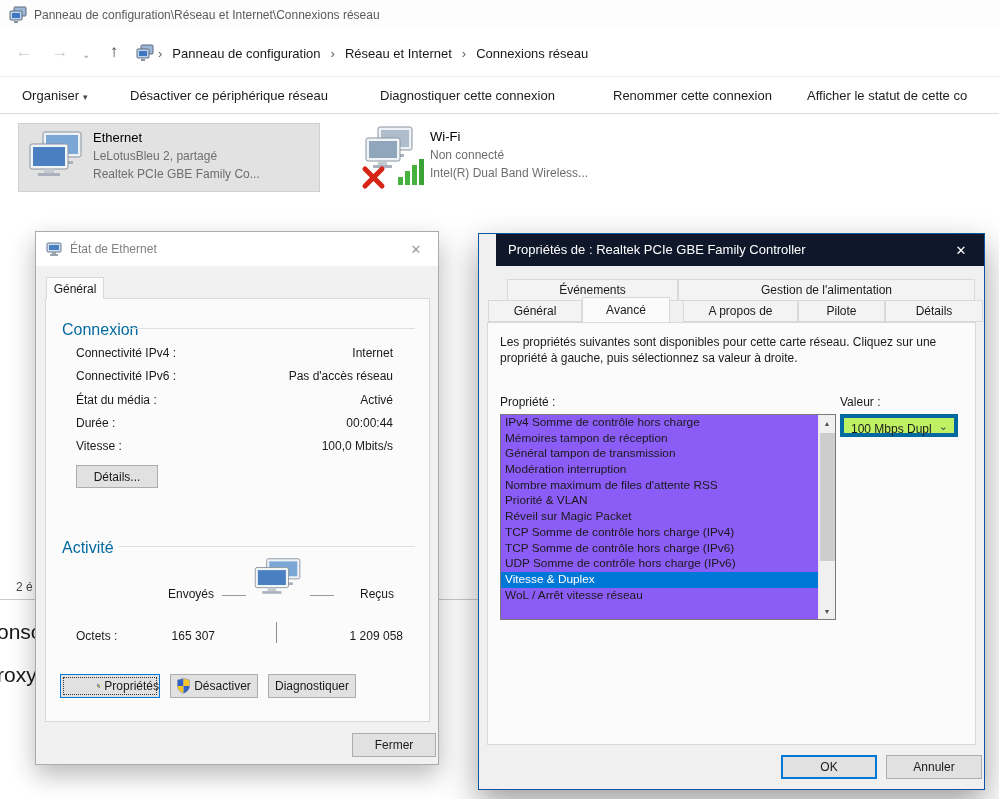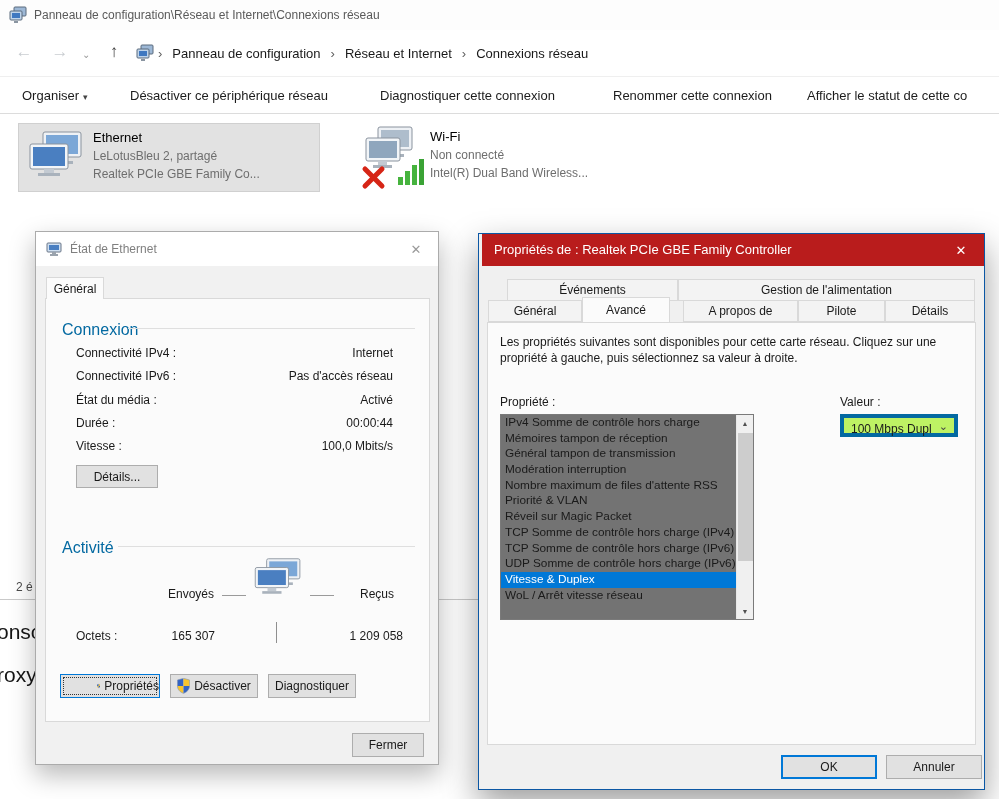--- a/index.html
+++ b/index.html
@@ -52,32 +52,32 @@
   .grp-line { position:absolute; height:1px; background:#dfdfdf; }
   .kv-label { position:absolute; left:30px; font-size:12px; color:#1a1a1a; white-space:nowrap; }
   .kv-value { position:absolute; right:36px; font-size:12px; color:#1a1a1a; white-space:nowrap; }
   .act-text { position:absolute; font-size:12px; color:#1a1a1a; }
   .act-dash { position:absolute; height:1px; background:#9a9a9a; width:24px; top:296px; }
   .oct-bar { position:absolute; left:230px; top:323px; width:1px; height:21px; background:#8f8f8f; }
 
   
   .dlg2 { left:478px; top:233px; width:507px; height:557px; background:#f0f0f0;
           border:1px solid #0b57a4; box-shadow:0 14px 32px rgba(0,0,0,.38); z-index:20; }
-  .d2-titlebar { position:absolute; top:0; left:3px; right:0; height:32px; background:#b91c1c;text-align:right; }
+  .d2-titlebar { position:absolute; top:0; left:17px; right:0; height:32px; background:#0f172a;text-align:right; }
   .d2-title { position:absolute; left:12px; top:8px; font-size:13px; color:#fff; white-space:nowrap; }
   .d2-close { position:absolute; right:0; top:0; width:46px; height:32px; display:flex; align-items:center; justify-content:center; color:#fff; font-size:13px; }
   .tab { position:absolute; height:22px; background:#f3f3f3; border:1px solid #d9d9d9;
          font-size:12px; color:#1a1a1a; display:flex; align-items:center; justify-content:center; white-space:nowrap; }
   .tab.row1 { top:45px; }
   .tab.row2 { top:66px; }
   .tab.selected { top:63px; height:25px; background:#fbfbfb; border-bottom:none; z-index:3; }
   .d2-page { position:absolute; left:8px; top:88px; width:489px; height:423px; background:#fbfbfb; border:1px solid #d9d9d9; z-index:1; }
   .d2-desc { position:absolute; left:12px; top:12px; width:462px; font-size:12px; line-height:15.5px; color:#1a1a1a; }
   .d2-lbl { position:absolute; font-size:12px; color:#1a1a1a; }
-  .listbox { position:absolute; left:12px; top:91px; width:254px; height:206px; background:#737373; border:1px solid #7a7a7a; }
+  .listbox { position:absolute; left:12px; top:91px; width:336px; height:206px; background:#8b5cf6; border:1px solid #7a7a7a; }
   .lb-item { width:calc(100% - 17px); height:15.7px; line-height:15.7px; font-size:11.8px; color:#1a1a1a;
              padding-left:4px; white-space:nowrap; overflow:hidden; }
   .lb-item.selected { background:#0078d7; color:#fff; }
   .sb { position:absolute; top:0; right:0; bottom:0; width:17px; background:#f0f0f0; border-left:1px solid #e8e8e8; }
   .sb-btn { position:absolute; left:0; width:16px; height:16px; display:flex; align-items:center; justify-content:center; font-size:7px; color:#505050; }
   .sb-thumb { position:absolute; left:1px; top:18px; width:15px; height:128px; background:#cdcdcd; }
   .combo { position:absolute; left:352px; top:91px; width:118px; height:23px; background:#bef264; border:4px solid #0369a1; }
   .combo-text { position:absolute; left:7px; top:4px; font-size:12px; color:#1a1a1a; width:88px; white-space:nowrap; overflow:hidden; }
   .combo-arrow { position:absolute; right:6px; top:2px; font-size:11px; color:#444; }
 </style>
@@ -261,39 +261,39 @@
           </g>
           <path d="M8 0 L15.5 2.2 V9 C15.5 14 12 17.2 8 18.6 C4 17.2 0.5 14 0.5 9 V2.2 Z" fill="none" stroke="#8897b0" stroke-width="0.8"></path>
         </svg>
         <span>Désactiver</span>
       </div>
       <div class="btn" style="left:222px;top:375px;width:88px;height:24px;">
         <span>Diagnostiquer</span>
       </div>
     </div>
 
-    <div class="btn" style="left:316px;top:501px;width:72px;height:24px;">
+    <div class="btn" style="left:316px;top:501px;width:84px;height:24px;">
       <span>Fermer</span>
     </div>
   </div>
 
   <div class="dlg dlg2">
     <div class="d2-titlebar">
       <div class="d2-title">Propriétés de : Realtek PCIe GBE Family Controller</div>
       <div class="d2-close">✕</div>
     </div>
 
     <div class="tab row1" style="left:28px;width:171px;">Événements</div>
     <div class="tab row1" style="left:199px;width:297px;">Gestion de l'alimentation</div>
 
     <div class="tab row2" style="left:9px;width:94px;">Général</div>
     <div class="tab row2 selected" style="left:103px;width:88px;">Avancé</div>
     <div class="tab row2" style="left:204px;width:115px;">A propos de</div>
     <div class="tab row2" style="left:319px;width:87px;">Pilote</div>
-    <div class="tab row2" style="left:406px;width:90px;">Détails</div>
+    <div class="tab row2" style="left:406px;width:98px;">Détails</div>
 
     <div class="d2-page">
       <div class="d2-desc">Les propriétés suivantes sont disponibles pour cette carte réseau. Cliquez sur une propriété à gauche, puis sélectionnez sa valeur à droite.</div>
       <div class="d2-lbl" style="left:12px;top:72px;">Propriété :</div>
       <div class="d2-lbl" style="left:352px;top:72px;">Valeur :</div>
 
       <div class="listbox">
         <div class="lb-item">IPv4 Somme de contrôle hors charge</div>
         <div class="lb-item">Mémoires tampon de réception</div>
         <div class="lb-item">Général tampon de transmission</div>

